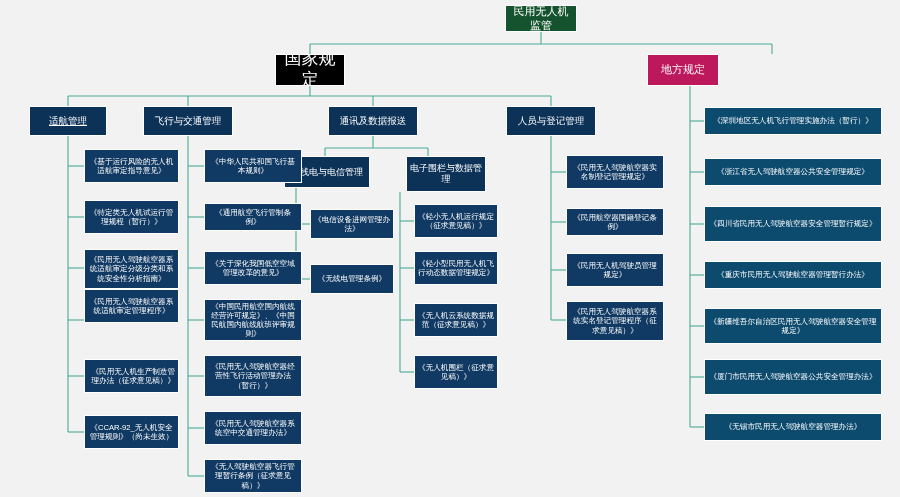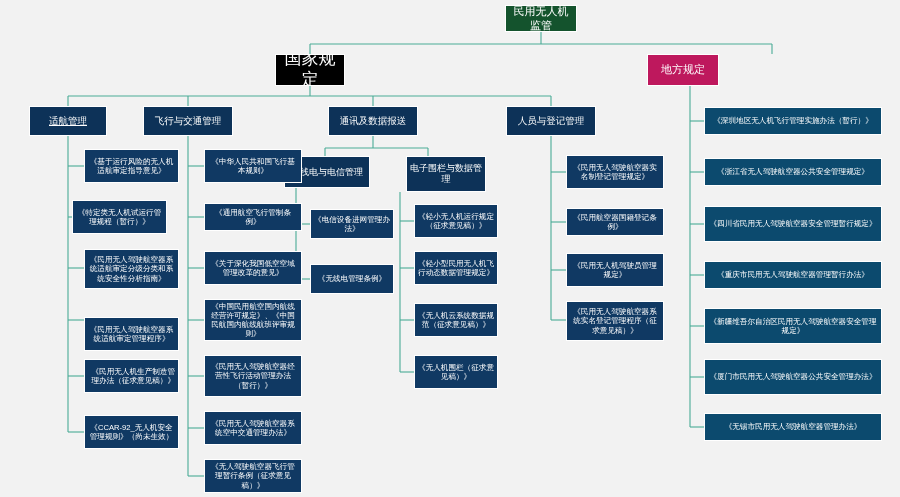--- a/index.html
+++ b/index.html
@@ -108,23 +108,23 @@
 
   <div class="node n-cat" style="left:29px;top:106px;width:78px;height:30px;text-decoration:underline;">适航管理</div>
   <div class="node n-cat" style="left:143px;top:106px;width:90px;height:30px;">飞行与交通管理</div>
   <div class="node n-cat" style="left:328px;top:106px;width:90px;height:30px;">通讯及数据报送</div>
   <div class="node n-cat" style="left:506px;top:106px;width:90px;height:30px;">人员与登记管理</div>
 
   <div class="node n-sub" style="left:284px;top:156px;width:86px;height:32px;">无线电与电信管理</div>
   <div class="node n-sub" style="left:388px;top:156px;width:80px;height:36px;margin-left:18px;">电子围栏与数据管理</div>
 
   <div class="node n-leaf" style="left:84px;top:149px;width:95px;height:34px;">《基于运行风险的无人机适航审定指导意见》</div>
-  <div class="node n-leaf" style="left:72px;top:200px;width:95px;height:34px;">《特定类无人机试运行管理规程（暂行）》</div>
+  <div class="node n-leaf" style="left:84px;top:200px;width:95px;height:34px;">《特定类无人机试运行管理规程（暂行）》</div>
   <div class="node n-leaf" style="left:84px;top:249px;width:95px;height:40px;">《民用无人驾驶航空器系统适航审定分级分类和系统安全性分析指南》</div>
-  <div class="node n-leaf" style="left:84px;top:317px;width:95px;height:34px;font-family:Liberation Serif, serif;">《民用无人驾驶航空器系统适航审定管理程序》</div>
+  <div class="node n-leaf" style="left:84px;top:289px;width:95px;height:34px;font-family:Liberation Serif, serif;">《民用无人驾驶航空器系统适航审定管理程序》</div>
   <div class="node n-leaf" style="left:84px;top:359px;width:95px;height:34px;text-align:right;">《民用无人机生产制造管理办法（征求意见稿）》</div>
   <div class="node n-leaf" style="left:84px;top:415px;width:95px;height:34px;">《CCAR-92_无人机安全管理规则》（尚未生效）</div>
 
   <div class="node n-leaf" style="left:204px;top:149px;width:98px;height:34px;">《中华人民共和国飞行基本规则》</div>
   <div class="node n-leaf" style="left:204px;top:203px;width:98px;height:28px;">《通用航空飞行管制条例》</div>
   <div class="node n-leaf" style="left:204px;top:251px;width:98px;height:34px;">《关于深化我国低空空域管理改革的意见》</div>
   <div class="node n-leaf" style="left:204px;top:299px;width:98px;height:42px;">《中国民用航空国内航线经营许可规定》、《中国民航国内航线航班评审规则》</div>
   <div class="node n-leaf" style="left:204px;top:355px;width:98px;height:42px;">《民用无人驾驶航空器经营性飞行活动管理办法（暂行）》</div>
   <div class="node n-leaf" style="left:204px;top:411px;width:98px;height:34px;">《民用无人驾驶航空器系统空中交通管理办法》</div>
   <div class="node n-leaf" style="left:204px;top:459px;width:98px;height:34px;">《无人驾驶航空器飞行管理暂行条例（征求意见稿）》</div>

